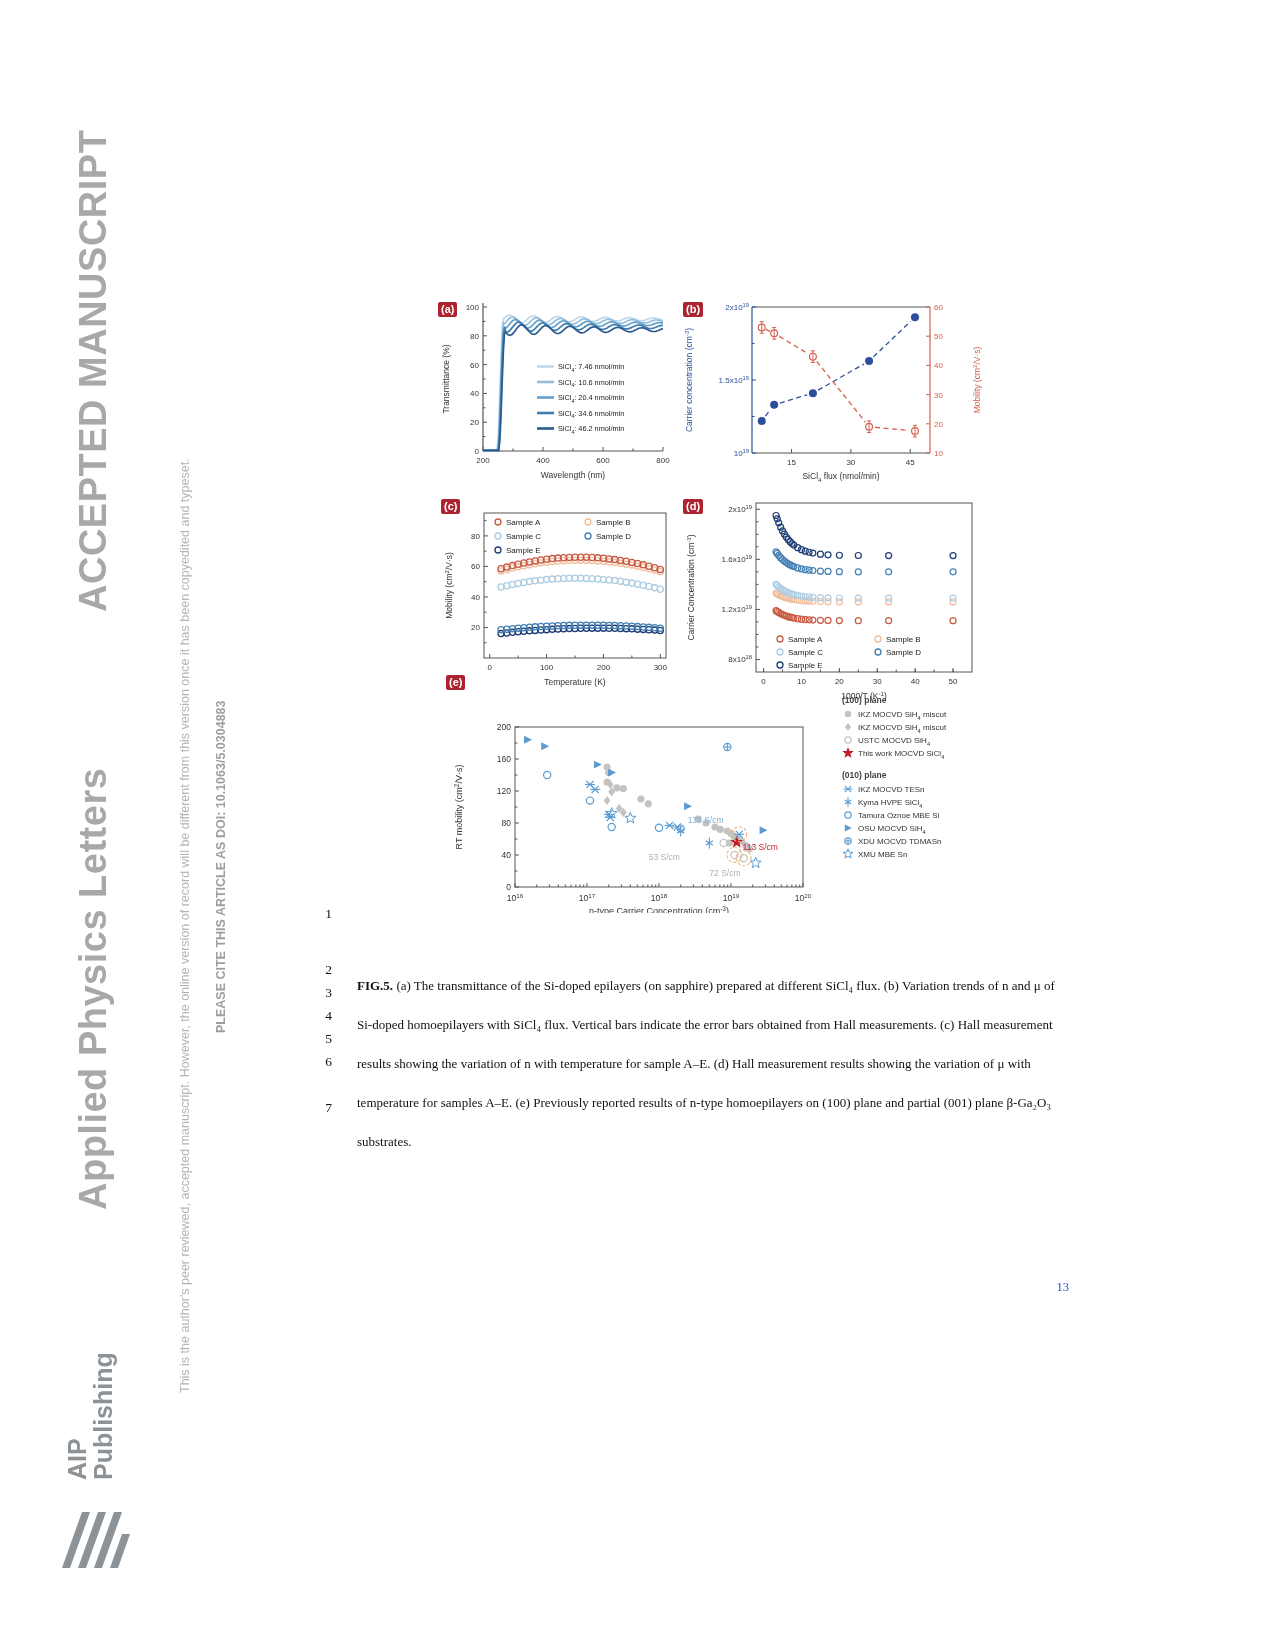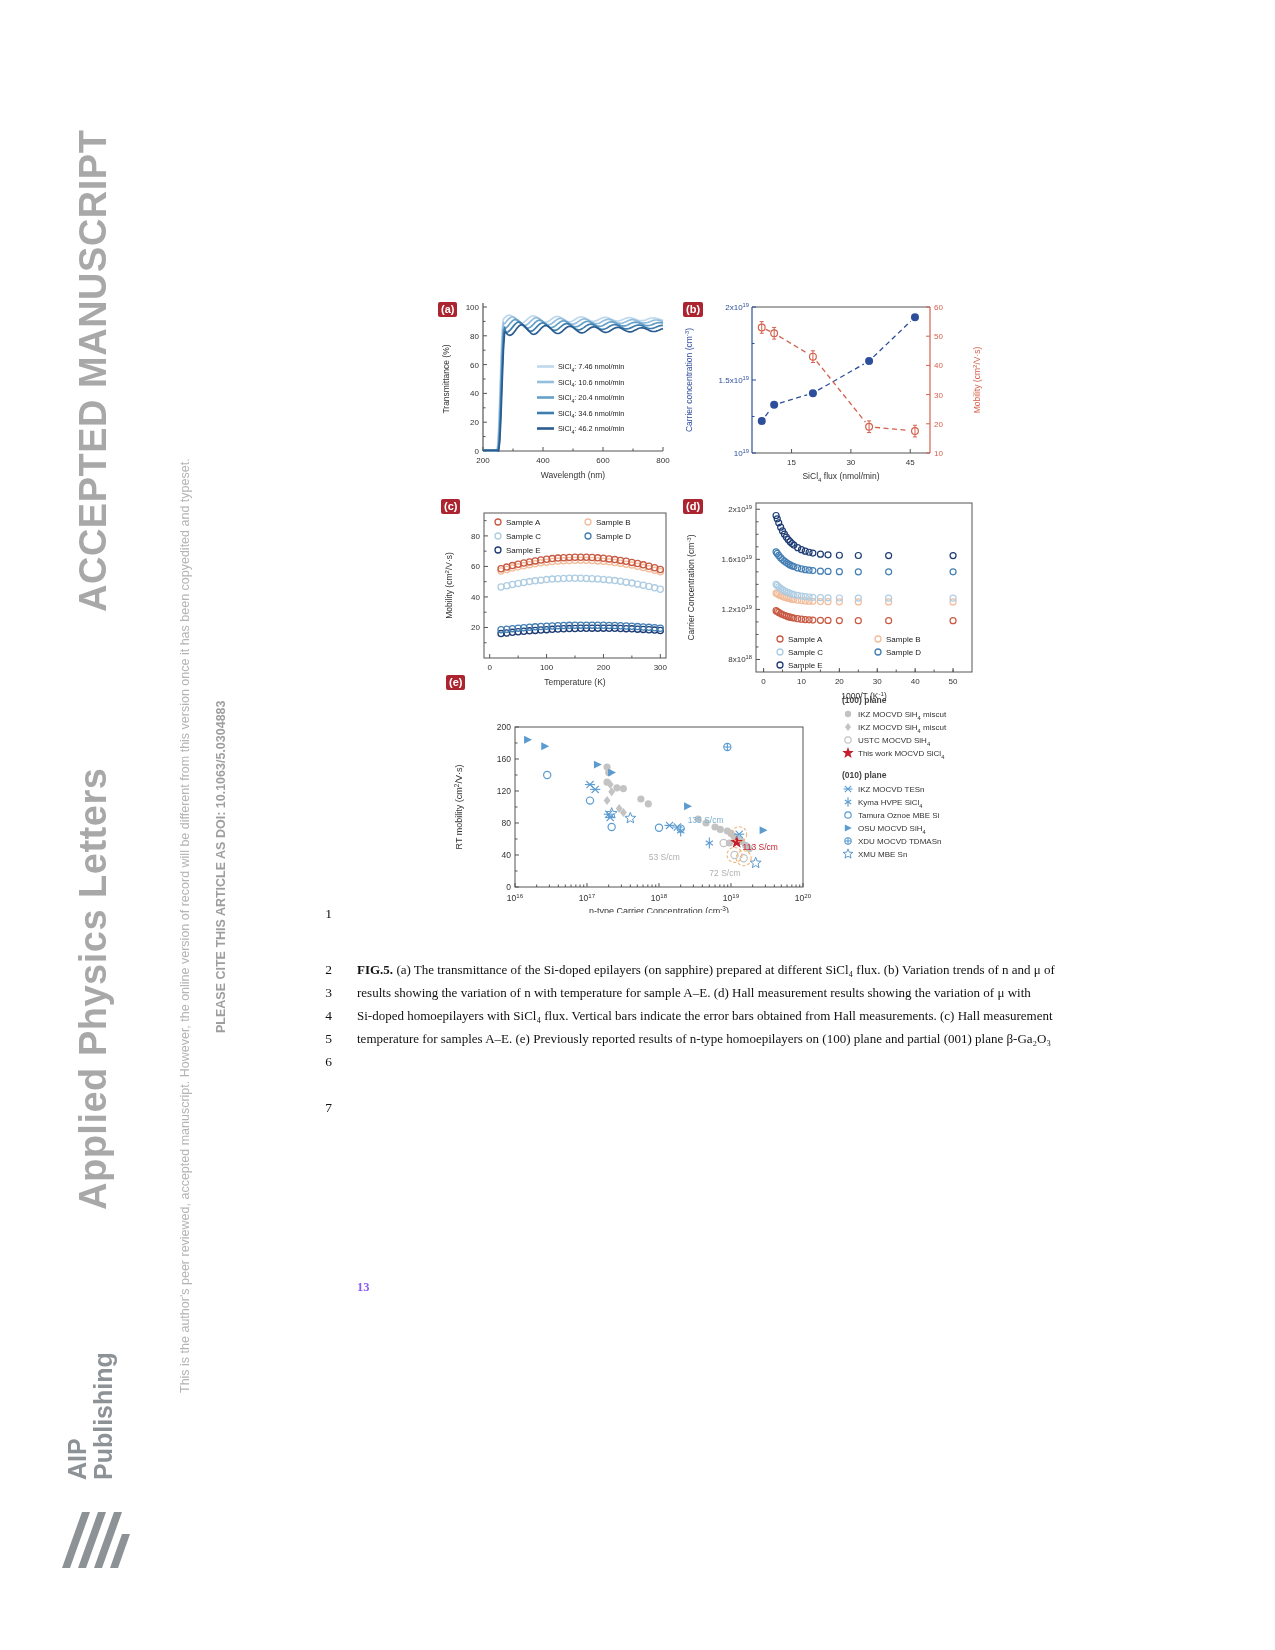--- a/index.html
+++ b/index.html
@@ -12,26 +12,26 @@
   .citeline{font-size:12.5px;font-weight:bold;color:#9e9e9e;}
   .aipword{font-size:25px;font-weight:bold;color:#8d9296;line-height:26px;}
   
   .figwrap{position:absolute;left:437px;top:293px;width:553px;height:620px;}
   .figwrap svg{position:absolute;}
   .badge{position:absolute;background:#ab2430;color:#fff;font-size:11px;font-weight:bold;
          padding:1px 3px;border-radius:2px;line-height:13px;}
   
   .caption{position:absolute;left:357px;top:962px;width:712px;
            font-family:"Liberation Serif",serif;font-size:13px;color:#111;}
-  .cap-line{height:23px;white-space:nowrap;}
+  .cap-line{height:23px;white-space:nowrap;margin-top:16px;}
   .figlabel{font-weight:bold;}
   .lineno{position:absolute;left:318px;width:14px;text-align:right;
           font-family:"Liberation Serif",serif;font-size:13.5px;color:#111;}
-  .pagenum{position:absolute;left:357px;top:1280px;width:712px;text-align:left;
-           font-family:"Liberation Serif",serif;font-size:12.5px;color:#8b5cf6;font-weight:bold;}
+  .pagenum{position:absolute;left:357px;top:1280px;width:712px;text-align:right;
+           font-family:"Liberation Serif",serif;font-size:12.5px;color:#1d4ed8;}
   .logo{position:absolute;left:56px;top:1490px;}
 </style>
 </head>
 <body>
 
 <div class="page">
 
   <div class="vtext big-gray" style="left:72px;top:612px;">ACCEPTED MANUSCRIPT</div>
   <div class="vtext big-gray" style="left:72px;top:1210px;">Applied Physics Letters</div>
   <div class="vtext disclaimer" style="left:178px;top:1393px;">This is the author's peer reviewed, accepted manuscript. However, the online version of record will be different from this version once it has been copyedited and typeset.</div>
@@ -698,19 +698,20 @@
   <div class="lineno" style="top:906px;">1</div>
   <div class="lineno" style="top:962px;">2</div>
   <div class="lineno" style="top:985px;">3</div>
   <div class="lineno" style="top:1008px;">4</div>
   <div class="lineno" style="top:1031px;">5</div>
   <div class="lineno" style="top:1054px;">6</div>
   <div class="lineno" style="top:1100px;">7</div>
 
   <div class="caption">
     <div class="cap-line"><span class="figlabel">FIG.5.</span> <span>(a) The transmittance of the Si-doped epilayers (on sapphire) prepared at different SiCl₄ flux. (b) Variation trends of n and μ of</span></div>
+    <div class="cap-line">Si-doped homoepilayers with SiCl₄ flux. Vertical bars indicate the error bars obtained from Hall measurements. (c) Hall measurement</div>
     <div class="cap-line">results showing the variation of n with temperature for sample A–E. (d) Hall measurement results showing the variation of μ with</div>
-    <div class="cap-line">Si-doped homoepilayers with SiCl₄ flux. Vertical bars indicate the error bars obtained from Hall measurements. (c) Hall measurement</div>
     <div class="cap-line">temperature for samples A–E. (e) Previously reported results of n-type homoepilayers on (100) plane and partial (001) plane β-Ga₂O₃</div>
+    <div class="cap-line">substrates.</div>
   </div>
 
   <div class="pagenum">13</div>
 </div>
 
 </body></html>

